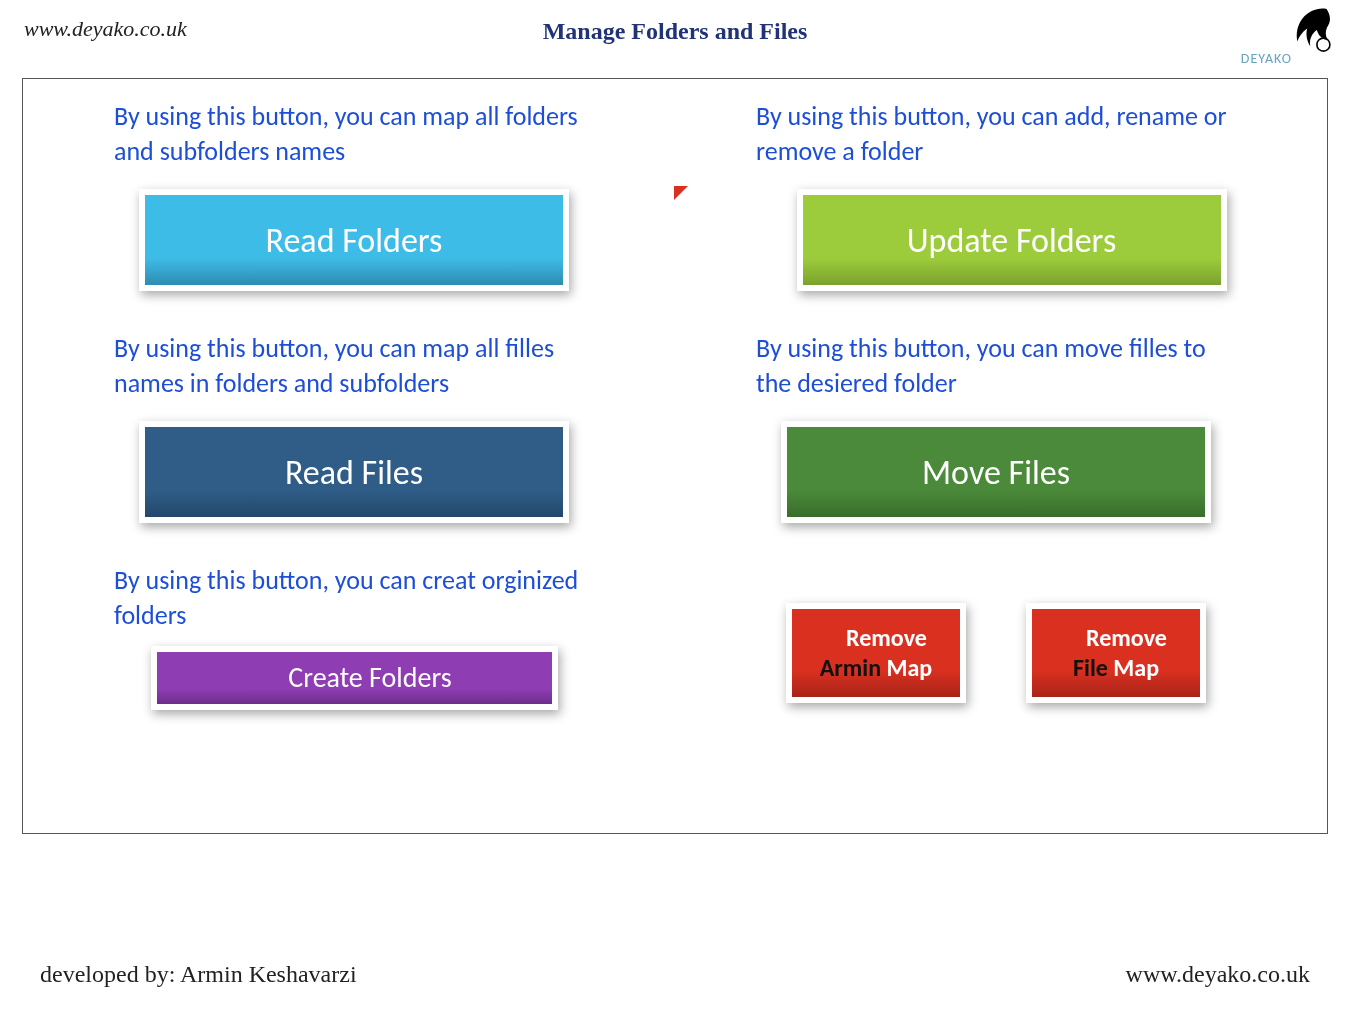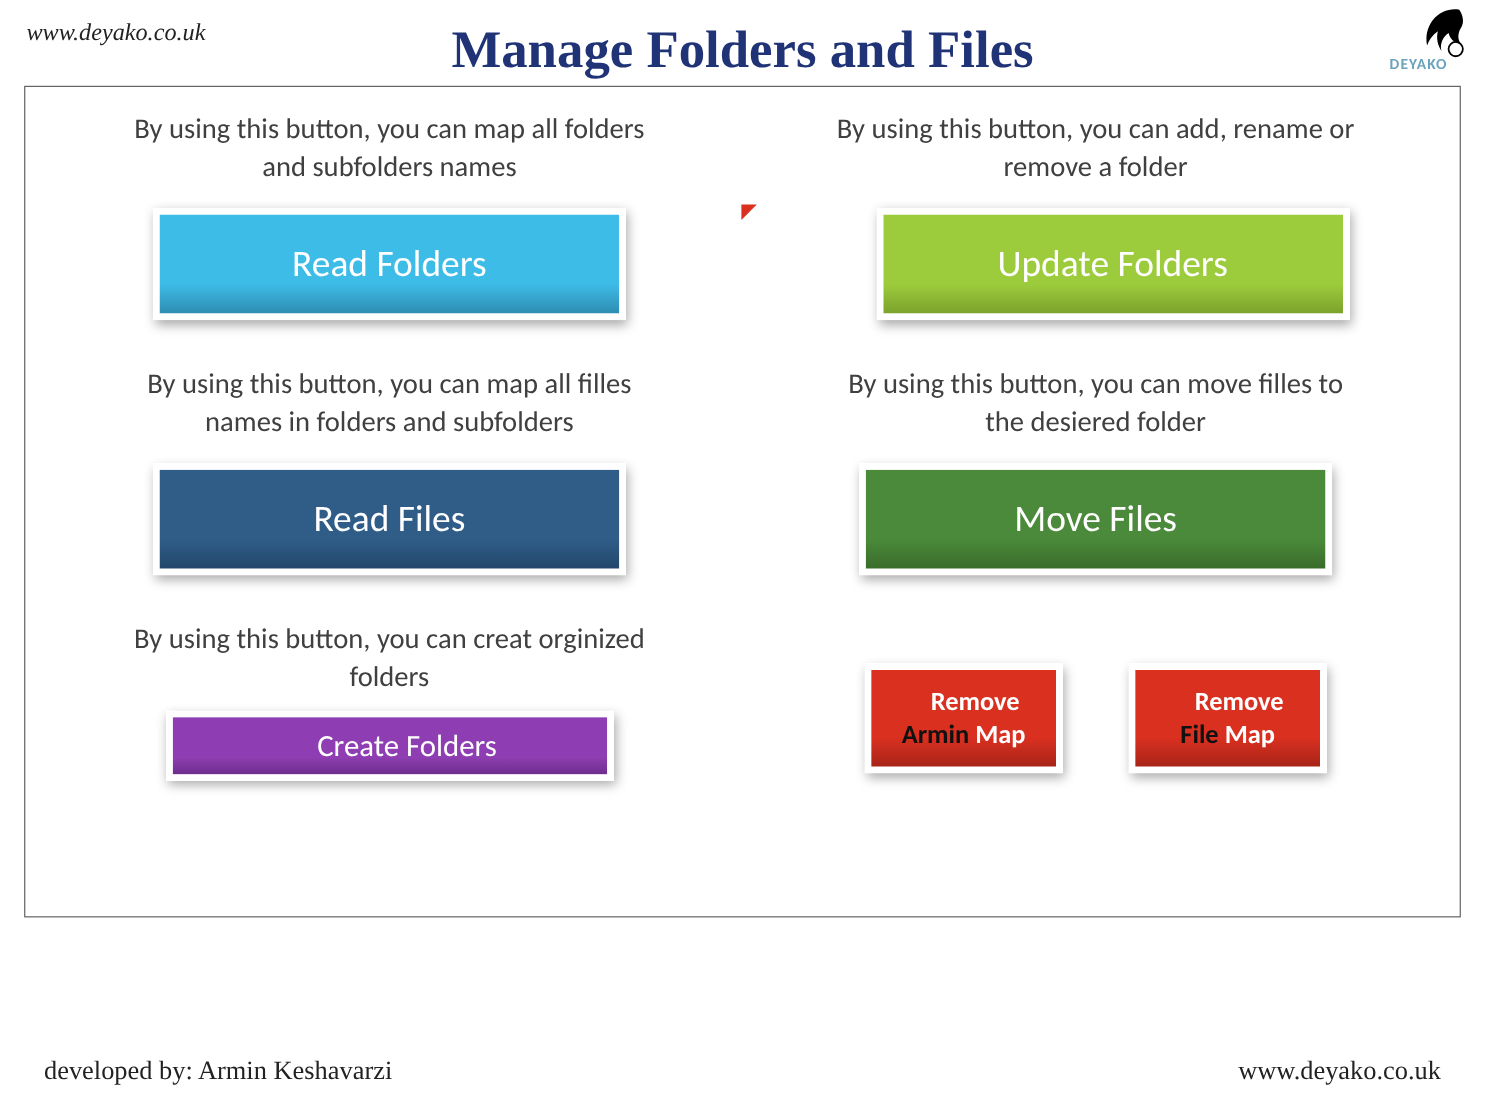--- a/index.html
+++ b/index.html
@@ -24,63 +24,63 @@
     color: #222;
     position: absolute;
     left: 24px;
     top: 16px;
   }
   .title {
     width: 100%;
     text-align: center;
     font-family: "Times New Roman", serif;
     font-weight: bold;
-    font-size: 48px;
+    font-size: 24px;
     color: #1F3376;
     padding-top: 8px;
   }
   .logo {
     position: absolute;
     right: 10px;
     top: 4px;
     width: 120px;
     height: 62px;
     display: flex;
     flex-direction: column;
     align-items: flex-end;
     justify-content: center;
   }
   .logo svg { display: block; }
   .logo-text {
     font-size: 14px;
     color: #6aa3bb;
-    font-weight: bold;
+    font-weight: normal;
     letter-spacing: 1px;
     line-height: 1;
     margin-top: -4px;
-    margin-right: 24px;
+    margin-right: 48px;
   }
   .panel {
     border: 1px solid #555;
     margin: 8px 22px 0 22px;
     height: 756px;
     padding: 20px 40px;
     display: flex;
     gap: 60px;
   }
   .col {
     flex: 1;
     display: flex;
     flex-direction: column;
     align-items: center;
   }
   .blurb {
-    text-align: center;
+    text-align: left;
     font-size: 26px;
-    color: #404040;
+    color: #1d4ed8;
     line-height: 1.35;
     max-width: 480px;
   }
   .btn-wrap {
     margin-top: 20px;
     margin-bottom: 40px;
   }
   .btn {
     display: flex;
     align-items: center;

